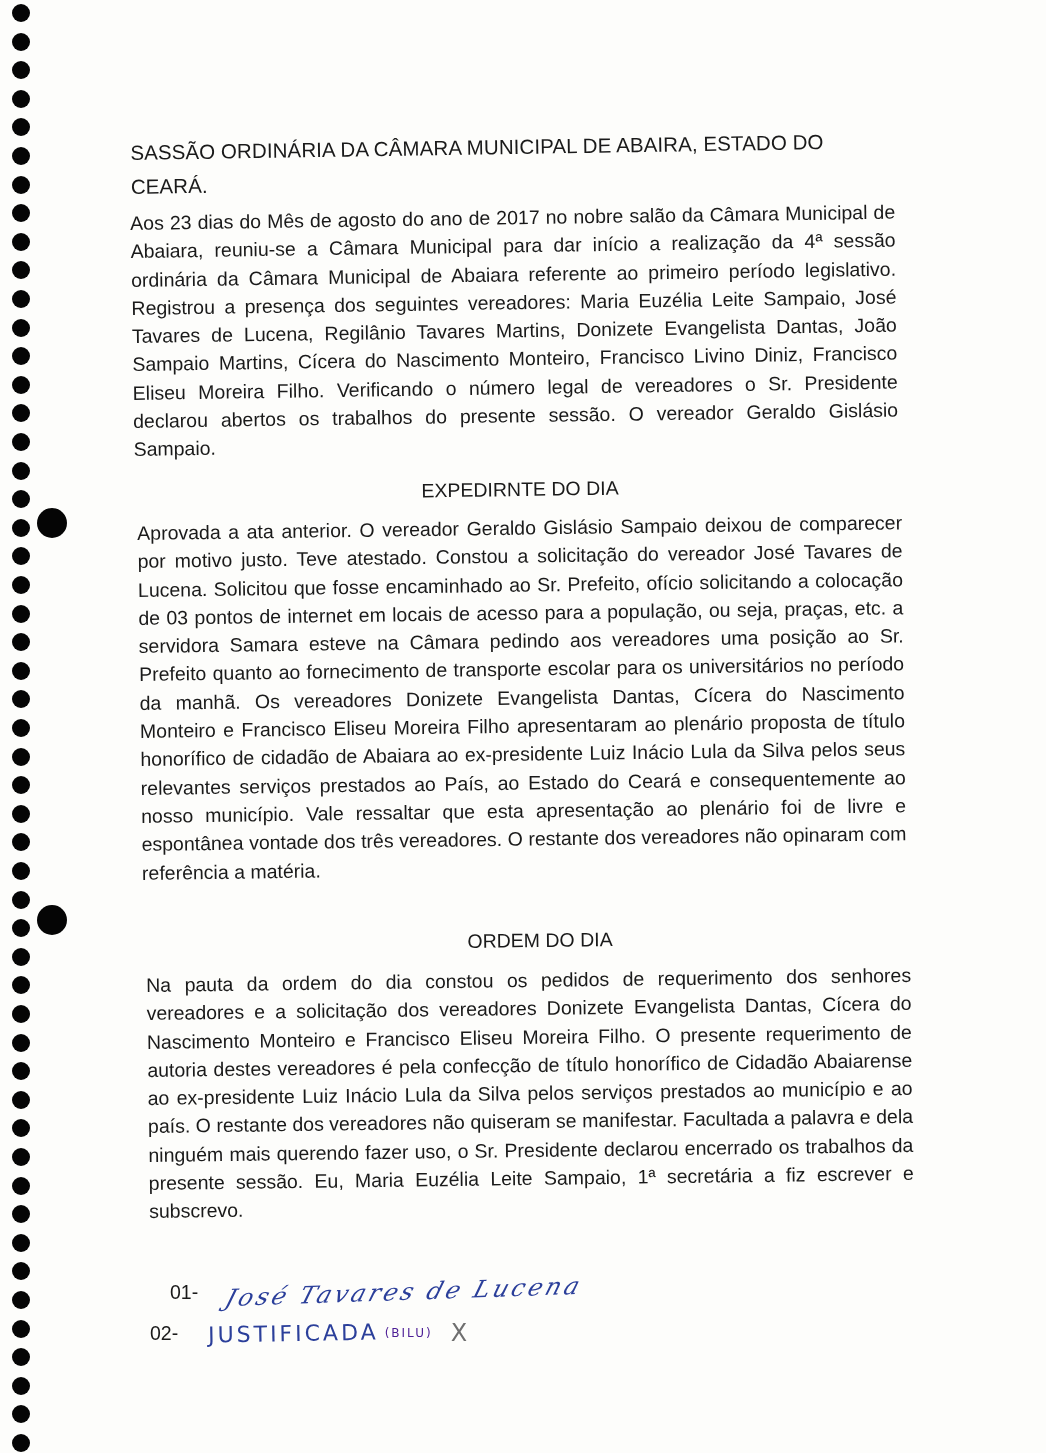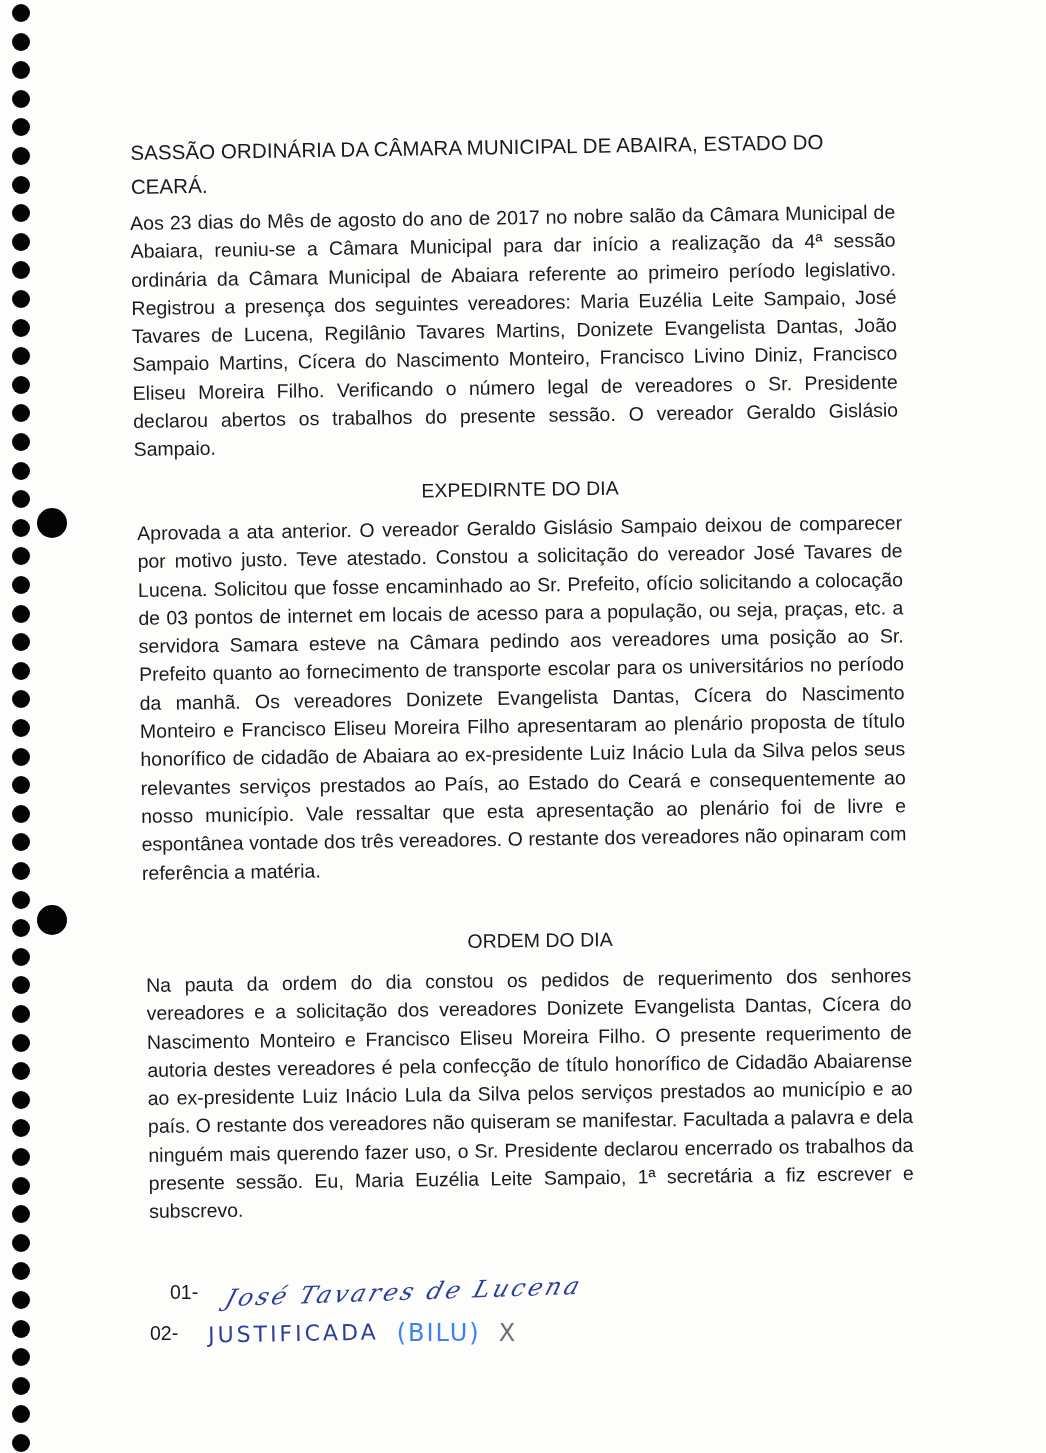--- a/index.html
+++ b/index.html
@@ -34,21 +34,21 @@
     .sig-num { width: 50px; }
     .hand1 {
       font-family: "DejaVu Serif", serif; font-style: italic;
       color: #2b3f9a; font-size: 24px; letter-spacing: 3px;
       transform: skewX(-18deg) rotate(-2deg); margin-left: 8px;
     }
     .hand2 {
       font-family: "DejaVu Sans", sans-serif; color: #2b3f9a;
       font-size: 22px; letter-spacing: 3px; margin-left: 8px; transform: rotate(-1deg);
     }
-    .hand3 { font-family: "DejaVu Sans", sans-serif; color: #3b82f6; font-size: 24px; letter-spacing: 2px; margin-left: 18px; }
+    .hand3 { font-family: "DejaVu Sans", sans-serif; color: #4c1d95; font-size: 12px; letter-spacing: 2px; margin-left: 6px; }
     .hand4 { font-family: "DejaVu Sans", sans-serif; color: #6f6f6f; font-size: 24px; margin-left: 18px; }
   </style>
 </head>
 <body>
 
 <div class="binding" id="binding">
     <div class="dot" style="left: 12px; top: 4px;"></div>
     <div class="dot" style="left: 12px; top: 32.6px;"></div>
     <div class="dot" style="left: 12px; top: 61.2px;"></div>
     <div class="dot" style="left: 12px; top: 89.8px;"></div>

